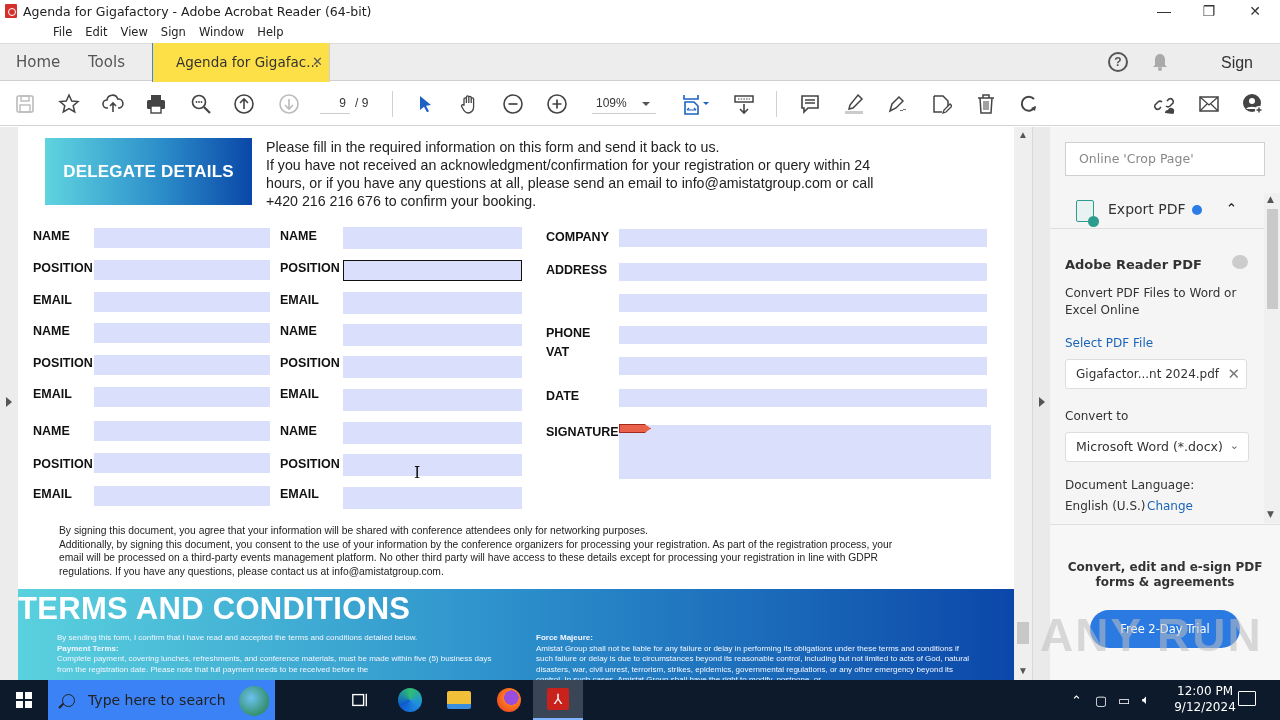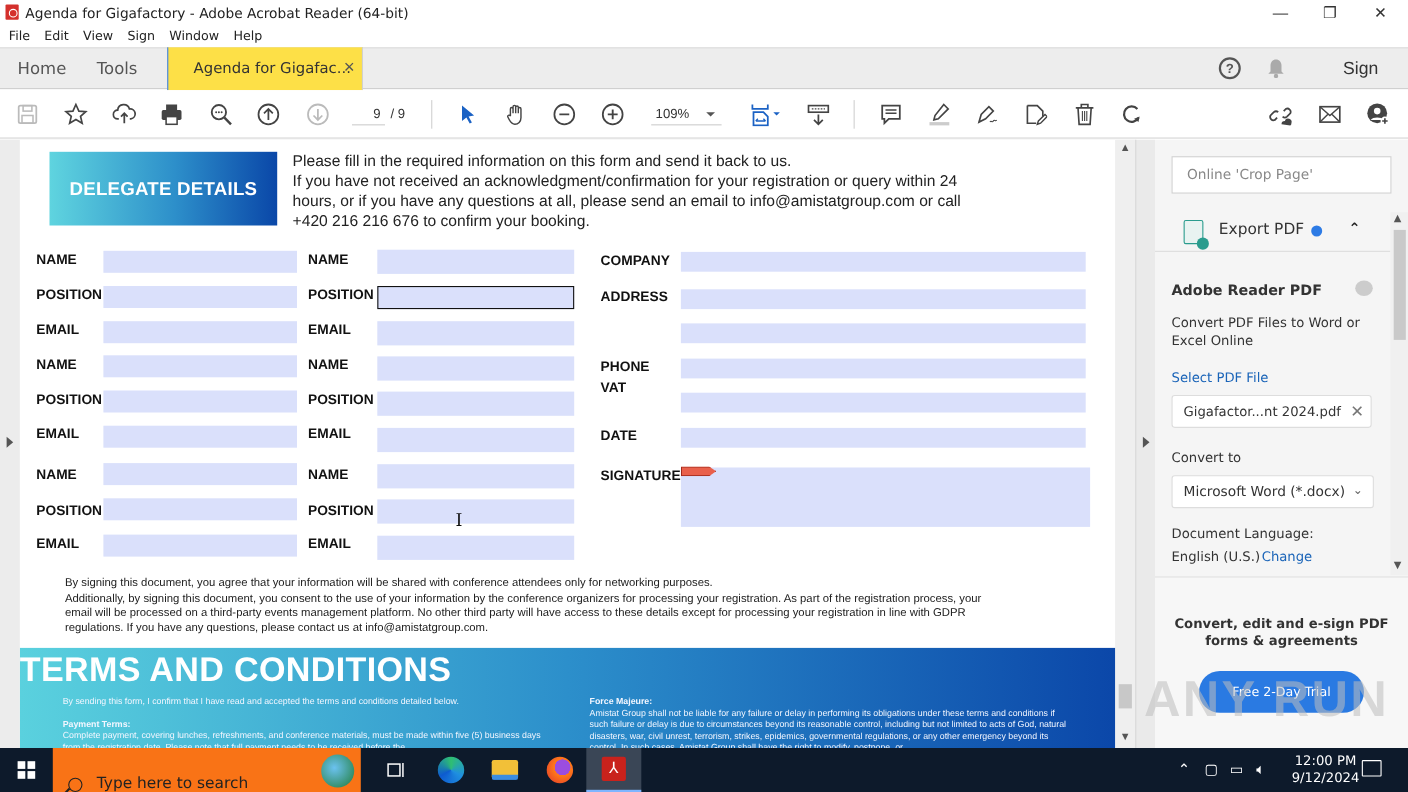--- a/index.html
+++ b/index.html
@@ -2,21 +2,21 @@
 <html><head>
 <meta charset="utf-8">
 <style>
 *{box-sizing:border-box;margin:0;padding:0}
 html,body{width:1280px;height:720px;overflow:hidden;background:#fff;font-family:"Liberation Sans",sans-serif;color:#222}
 .titlebar{position:absolute;left:0;top:0;width:1280px;height:22px;background:#fff;display:flex;align-items:center}
 .titlebar .appicon{width:12px;height:14px;margin-left:5px;background:#d4302c;border-radius:1px;position:relative}
 .titlebar .appicon:after{content:"";position:absolute;left:3px;top:4px;width:6px;height:6px;border:1px solid #fff;border-radius:50%}
 .titlebar .title{margin-left:6px;font-size:12.5px;color:#222;font-family:"DejaVu Sans",sans-serif;}
 .winctl{position:absolute;top:0;height:22px;width:46px;display:flex;align-items:center;justify-content:center;font-size:14px;color:#333}
-.menubar{position:absolute;left:0;top:22px;width:1280px;height:20px;background:#fff;display:flex;align-items:center;font-size:12px;font-family:"DejaVu Sans",sans-serif;}
+.menubar{position:absolute;left:0;top:22px;width:1280px;height:20px;background:#fff;display:flex;align-items:center;font-size:12px;font-family:"DejaVu Sans",sans-serif;padding-left:45px;}
 .menubar span{margin-left:8px;margin-right:0;color:#222;font-size:11.5px}
 .tabbar{position:absolute;left:0;top:43px;width:1280px;height:38px;background:#ededed;border-top:1px solid #dcdcdc;border-bottom:1px solid #d0d0d0}
 .tabbar .navtab{position:absolute;top:0;height:37px;line-height:36px;font-size:15px;color:#555;font-family:"DejaVu Sans",sans-serif;}
 .tabbar .doctab{position:absolute;left:152px;top:-1px;width:178px;height:39px;background:#fde047;border-left:1px solid #3b82f6;border-right:1px solid #d0d0d0;font-size:13.5px;line-height:38px;padding-left:23px;color:#333;font-family:"DejaVu Sans",sans-serif;}
 .doctab .close{position:absolute;right:6px;top:0;font-size:13px;color:#555}
 .tabbar .right{position:absolute;right:0;top:0;height:37px;display:flex;align-items:center}
 .toolbar{position:absolute;left:0;top:82px;width:1280px;height:44px;background:#fff;border-bottom:1px solid #d4d4d4}
 .tb{position:absolute;top:9px;width:26px;height:26px;display:flex;align-items:center;justify-content:center}
 .tb svg{width:22px;height:22px}
 .sep{position:absolute;top:9px;width:1px;height:26px;background:#d0d0d0}
@@ -66,21 +66,21 @@
 .selbox{position:absolute;left:15px;top:305px;width:184px;height:30px;background:#fff;border:1px solid #ddd;border-radius:3px;font-size:12.5px;color:#333;line-height:28px;padding-left:10px}
 .selbox .c{position:absolute;right:9px;top:-1px;font-size:11px;color:#666}
 .promo{position:absolute;left:0;top:397px;width:230px;height:156px;background:#f7f7f7;border-top:1px solid #e0e0e0}
 .promo .txt{position:absolute;left:15px;top:35px;width:200px;text-align:center;font-size:12px;font-weight:bold;line-height:15px;color:#333}
 .promo .btn{position:absolute;left:40px;top:85px;width:150px;height:38px;border-radius:19px;background:#2a7ae2;color:#fff;font-size:11.5px;line-height:38px;text-align:center}
 .watermark{position:absolute;left:1040px;top:608px;font-size:46px;color:rgba(190,190,190,.55);font-weight:bold;letter-spacing:2px}
 .taskbar{position:absolute;left:0;top:680px;width:1280px;height:40px;background:#0d1a2b;font-family:"DejaVu Sans",sans-serif;}
 .startbtn{position:absolute;left:0;top:0;width:48px;height:40px;display:flex;align-items:center;justify-content:center}
 .win4{width:16px;height:16px;display:grid;grid-template-columns:1fr 1fr;gap:1.5px}
 .win4 i{background:#fff;display:block}
-.tsearch{position:absolute;left:48px;top:0;width:280px;height:40px;background:#f97316;display:flex;align-items:flex-end}
+.tsearch{position:absolute;left:48px;top:0;width:227px;height:40px;background:#3b82f6;display:flex;align-items:center}
 .tsearch .glass{margin-left:14px;width:13px;height:13px;border:1.6px solid #222;border-radius:50%;position:relative}
 .tsearch .glass:after{content:"";position:absolute;left:-5px;top:10px;width:6px;height:1.6px;background:#222;transform:rotate(-45deg)}
 .tsearch .ph{margin-left:13px;font-size:14px;color:#222}
 .tsearch .globe{position:absolute;right:6px;top:6px;width:30px;height:30px;border-radius:50%;background:radial-gradient(circle at 40% 40%,#6bc2f0,#1f7b37)}
 .tbicon{position:absolute;top:5px;width:30px;height:30px;display:flex;align-items:center;justify-content:center}
 .tray{position:absolute;top:0;height:40px;display:flex;align-items:center;color:#fff;font-size:13px}
 .clock{position:absolute;left:1170px;top:3px;width:70px;text-align:center;color:#fff;font-size:12px;line-height:16px}
 </style>
 </head>
 <body>
@@ -341,21 +341,21 @@
     <div class="consent">
       <div>By signing this document, you agree that your information will be shared with conference attendees only for networking purposes.</div>
       <div>Additionally, by signing this document, you consent to the use of your information by the conference organizers for processing your registration. As part of the registration process, your</div>
       <div>email will be processed on a third-party events management platform. No other third party will have access to these details except for processing your registration in line with GDPR</div>
       <div>regulations. If you have any questions, please contact us at info@amistatgroup.com.</div>
     </div>
 
     <div class="terms">
       <h2>TERMS AND CONDITIONS</h2>
       <div class="col" style="left:39px;top:44px;width:440px">
-        <div style="margin-bottom:10px">By sending this form, I confirm that I have read and accepted the terms and conditions detailed below.</div>
+        <div style="">By sending this form, I confirm that I have read and accepted the terms and conditions detailed below.</div>
         <b>Payment Terms:</b>
         <div>Complete payment, covering lunches, refreshments, and conference materials, must be made within five (5) business days from the registration date. Please note that full payment needs to be received before the</div>
       </div>
       <div class="col" style="left:518px;top:44px;width:440px">
         <b>Force Majeure:</b>
         <div>Amistat Group shall not be liable for any failure or delay in performing its obligations under these terms and conditions if such failure or delay is due to circumstances beyond its reasonable control, including but not limited to acts of God, natural disasters, war, civil unrest, terrorism, strikes, epidemics, governmental regulations, or any other emergency beyond its control. In such cases, Amistat Group shall have the right to modify, postpone, or</div>
       </div>
     </div>
   </div>
 

